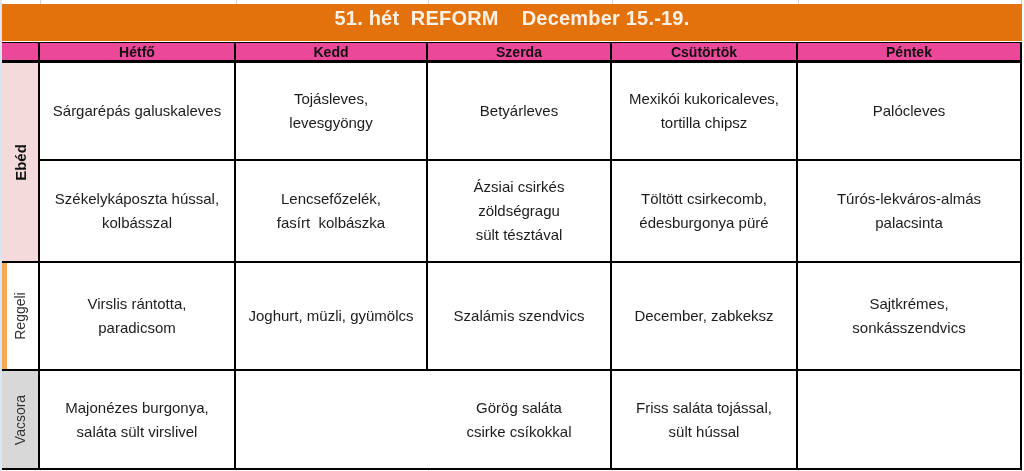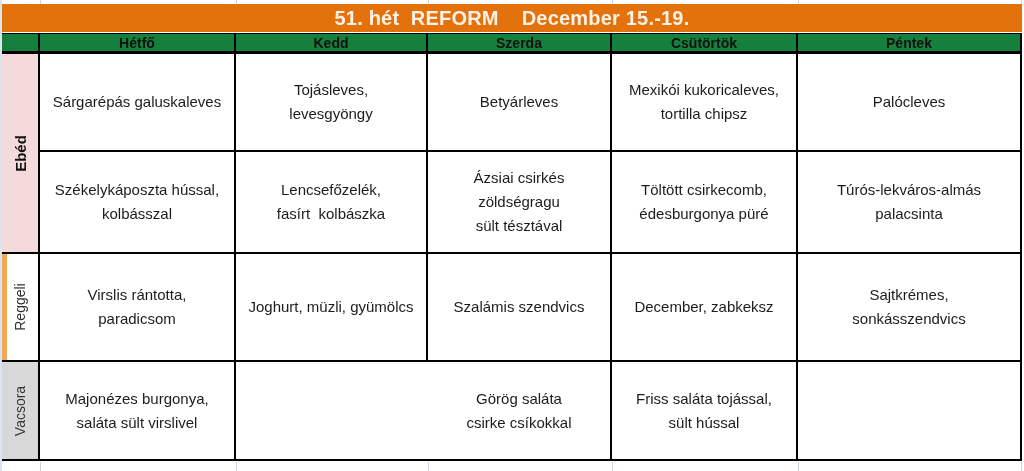--- a/index.html
+++ b/index.html
@@ -18,21 +18,21 @@
     background: #dbe5f0;
   }
   
   .tick { position: absolute; width: 1px; background: #ccd4de; }
   .tick.top { top: 0; height: 4px; }
   .tick.bottom { top: 462px; height: 9px; }
 
   .sheet { position: absolute; left: 2px; top: 4px; width: 1020px; }
 
   .title-bar {
-    height: 28px;
+    height: 37px;
     background: #E4720C;
     color: #FBF2E7;
     font-weight: bold;
     font-size: 20px;
     line-height: 29px;
     text-align: center;
     white-space: pre;
     margin-bottom: 1px;
     letter-spacing: 0.2px;
   }
@@ -42,21 +42,21 @@
     width: 1020px;
     grid-template-columns: 38px 196px 192px 184px 186px 222px;
     grid-template-rows: 20px 98px 102px 108px 97px;
     border-top: 1px solid #000;
     border-right: 2px solid #000;
     border-bottom: 2px solid #000;
     background: #fff;
   }
 
   .hdr {
-    background: #15803d;
+    background: #ec4899;
     border-right: 2px solid #000;
     border-bottom: 3px solid #000;
     font-weight: bold;
     font-size: 14px;
     color: #111;
     display: flex; align-items: center; justify-content: center;
   }
   .hdr.lc { border-right: none; }
 
   .cell {

